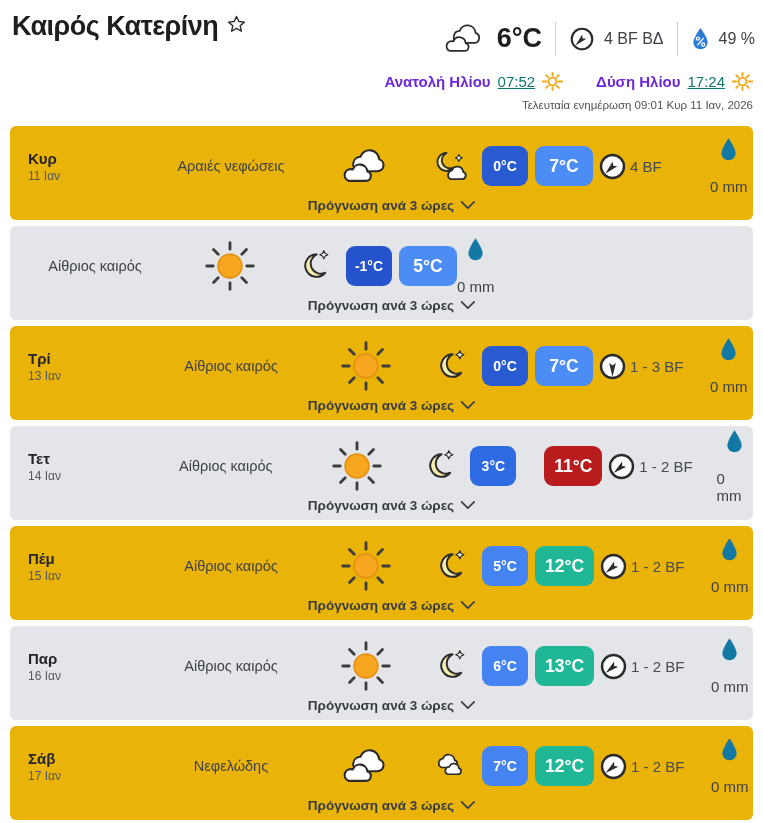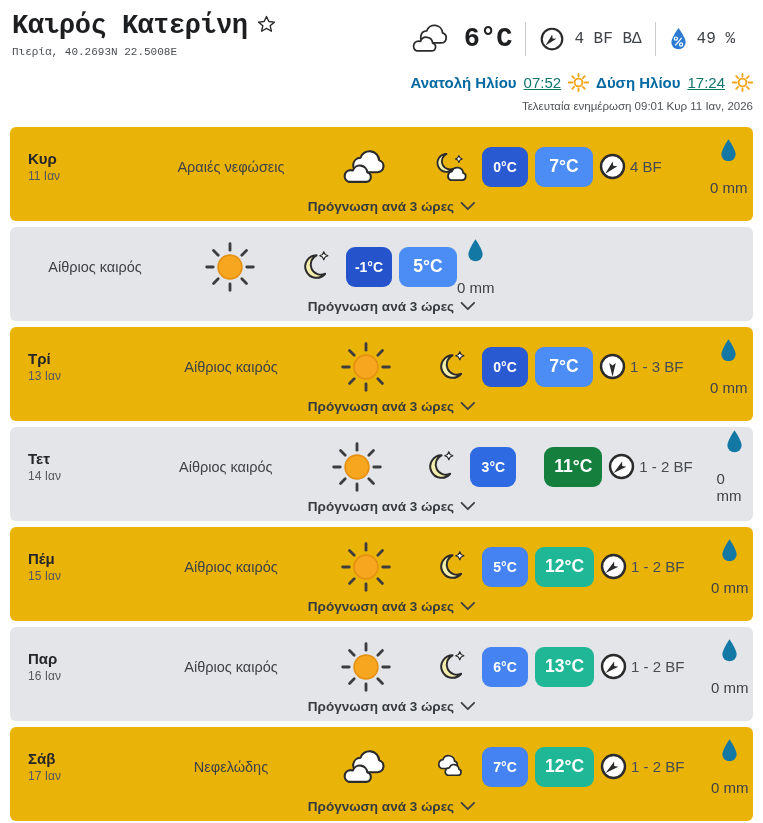--- a/index.html
+++ b/index.html
@@ -1,31 +1,31 @@
 <!DOCTYPE html>
 <html><head>
 <meta charset="utf-8">
 <style>
   html,body{margin:0;padding:0;background:#fff;}
   body{
     width:763px;height:823px;overflow:hidden;position:relative;
     font-family:"Liberation Sans","DejaVu Sans",sans-serif;color:#2b2b2b;
   }
   
-  .topbar{display:flex;justify-content:space-between;align-items:flex-start;padding:12px 24px 0 12px;font-family:Liberation Mono, monospace;}
+  .topbar{display:flex;justify-content:space-between;align-items:flex-start;padding:12px 4px 0 12px;}
   .title-wrap{display:flex;align-items:flex-start;gap:8px;}
   .page-title{font-size:27px;font-weight:700;color:#1d1e20;letter-spacing:-0.5px;line-height:1.1;}
   .fav-star{margin-top:2px;cursor:pointer;}
   .subtitle{font-size:11px;color:#4a4d52;margin-top:4px;}
   .current{display:flex;align-items:center;gap:9px;padding-top:8px;padding-right:4px;}
   .cur-temp{font-size:27px;font-weight:700;color:#1d1e20;}
   .vdiv{width:1px;height:34px;background:#c9cdd2;margin:0 4px;}
   .cur-wind,.cur-hum{font-size:16px;color:#3e4247;}
   .sunline{display:flex;justify-content:flex-end;align-items:center;gap:7px;padding:14px 10px 0 0;}
-  .sun-label{font-size:15px;font-weight:700;color:#0369a1;}
+  .sun-label{font-size:15px;font-weight:700;color:#6d28d9;margin-left:26px;}
   .sun-time{font-size:15px;color:#0f766e;text-decoration:underline;}
   .updateline{text-align:right;font-size:11.5px;color:#4e5257;padding:7px 10px 0 0;}
   
   .rows{margin-top:15px;}
   .row{
     position:relative;margin:0 10px 6px 10px;height:94px;border-radius:6px;
     display:flex;align-items:flex-start;cursor:pointer;
   }
   .shade-light{background:#eab308;}
   .shade-dark{background:#e3e5e9;}
@@ -55,21 +55,20 @@
 <div class="topbar">
   <div>
     <div class="title-wrap">
       <span class="page-title">Καιρός Κατερίνη</span>
       <span class="fav-star">
         <svg width="21" height="21" viewBox="0 0 24 24">
             <path d="M12 2.8 L14.7 8.6 L21 9.3 L16.2 13.5 L17.6 19.7 L12 16.4 L6.4 19.7 L7.8 13.5 L3 9.3 L9.3 8.6 Z" fill="none" stroke="#2b2b2b" stroke-width="1.6" stroke-linejoin="round"></path>
           </svg>
       </span>
     </div>
-    <div class="subtitle">Πιερία, 40.2693N 22.5008E</div>
   </div>
 
   <div class="current">
     <span>
       <svg width="47" height="37" viewBox="0 0 64 48">
         <path d="M23 30 h22 a7 7 0 0 0 2 -13.7 a11 11 0 0 0 -21.4 -2.8 A8.5 8.5 0 0 0 23 30 Z" fill="#fff" stroke="#2b2b2b" stroke-width="2.4" stroke-linejoin="round"></path>
         <path d="M12 41 h20 a5.5 5.5 0 0 0 1.5 -10.8 a8.5 8.5 0 0 0 -16.5 -2.2 A6.8 6.8 0 0 0 12 41 Z" fill="#fff" stroke="#2b2b2b" stroke-width="2.4" stroke-linejoin="round"></path>
       </svg>
     </span>
     <span class="cur-temp">6°C</span>
@@ -355,21 +354,21 @@
         <span>
           <svg width="38" height="36" viewBox="0 0 40 40">
             <path d="M24 7 a12.5 12.5 0 1 0 9.5 20.5 a11 11 0 0 1 -9.5 -20.5 Z" fill="#f5efad" stroke="#2b2b2b" stroke-width="2.2" stroke-linejoin="round"></path>
             <path d="M32 3 l1.5 3 3 1.5 -3 1.5 -1.5 3 -1.5 -3 -3 -1.5 3 -1.5 Z" fill="#fff" stroke="#2b2b2b" stroke-width="1.3" stroke-linejoin="round"></path>
           </svg>
         </span>
 
       </div>
 
       <span class="badge badge-min" style="background: rgb(46, 106, 226);">3°C</span>
-      <span class="badge badge-max" style="background: #15803d; margin-left: 28px;">11°C</span>
+      <span class="badge badge-max" style="background: #b91c1c; margin-left: 28px;">11°C</span>
 
       <div class="wind-col">
         <span>
           <svg width="29" height="29" viewBox="0 0 48 48">
             <circle cx="24" cy="24" r="19" fill="#fff" stroke="#2b2b2b" stroke-width="4"></circle>
             <polygon class="needle" points="24,7 18.5,30 24,25.5 29.5,30" fill="#2b2b2b" transform="rotate(230 24 24)"></polygon>
           </svg>
         </span>
         <span class="wind-text">1 - 2 BF</span>
       </div>

